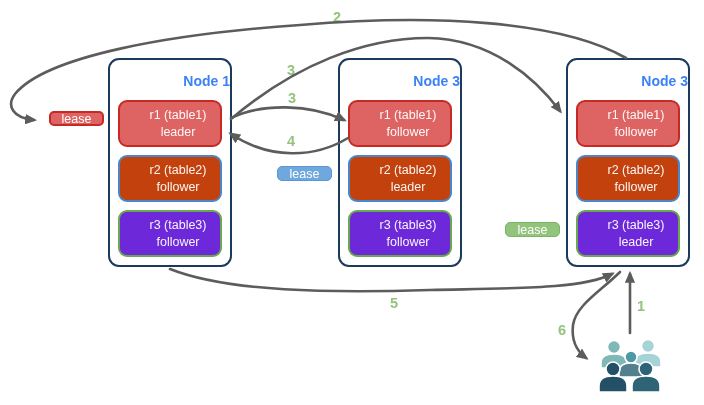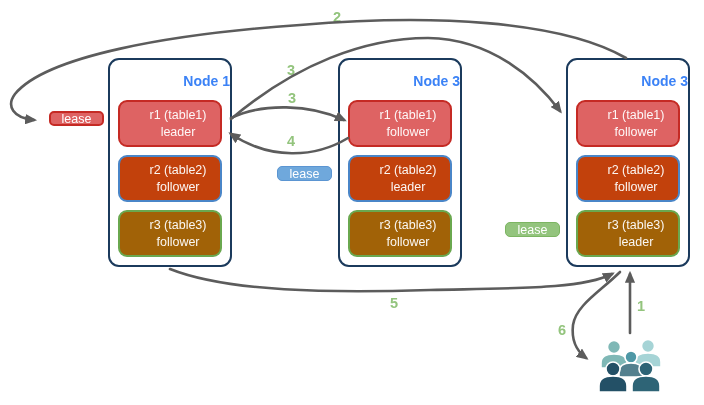--- a/index.html
+++ b/index.html
@@ -17,21 +17,21 @@
   }
   .replica {
     height:47px; border-radius:9px; margin:0 8px 8px 8px; box-sizing:border-box;
     display:flex; flex-direction:column; align-items:center; justify-content:center;
     color:rgba(255,255,255,0.95); font-size:12.5px; line-height:1.3; text-align:center;
     border:2px solid transparent;
     padding-left:16px;
   }
   .replica.red   { background:#DE6363; border-color:#C52A24; }
   .replica.blue  { background:#c2410c; border-color:#4A86C8; }
-  .replica.green { background:#a16207; border-color:#6AA84F; }
+  .replica.green { background:#6d28d9; border-color:#6AA84F; }
   .lease {
     position:absolute; width:55px; height:15px; box-sizing:border-box;
     border-radius:5px; display:flex; align-items:center; justify-content:center;
     color:#ffffff; font-size:12.5px;
   }
   .lease.red   { background:#DE6363; border:2px solid #C52A24; }
   .lease.blue  { background:#6FA8DC; border:1px solid #5B95D2; }
   .lease.green { background:#93C47D; border:1px solid #7CB562; }
   .step {
     position:absolute; width:14px; text-align:center;

